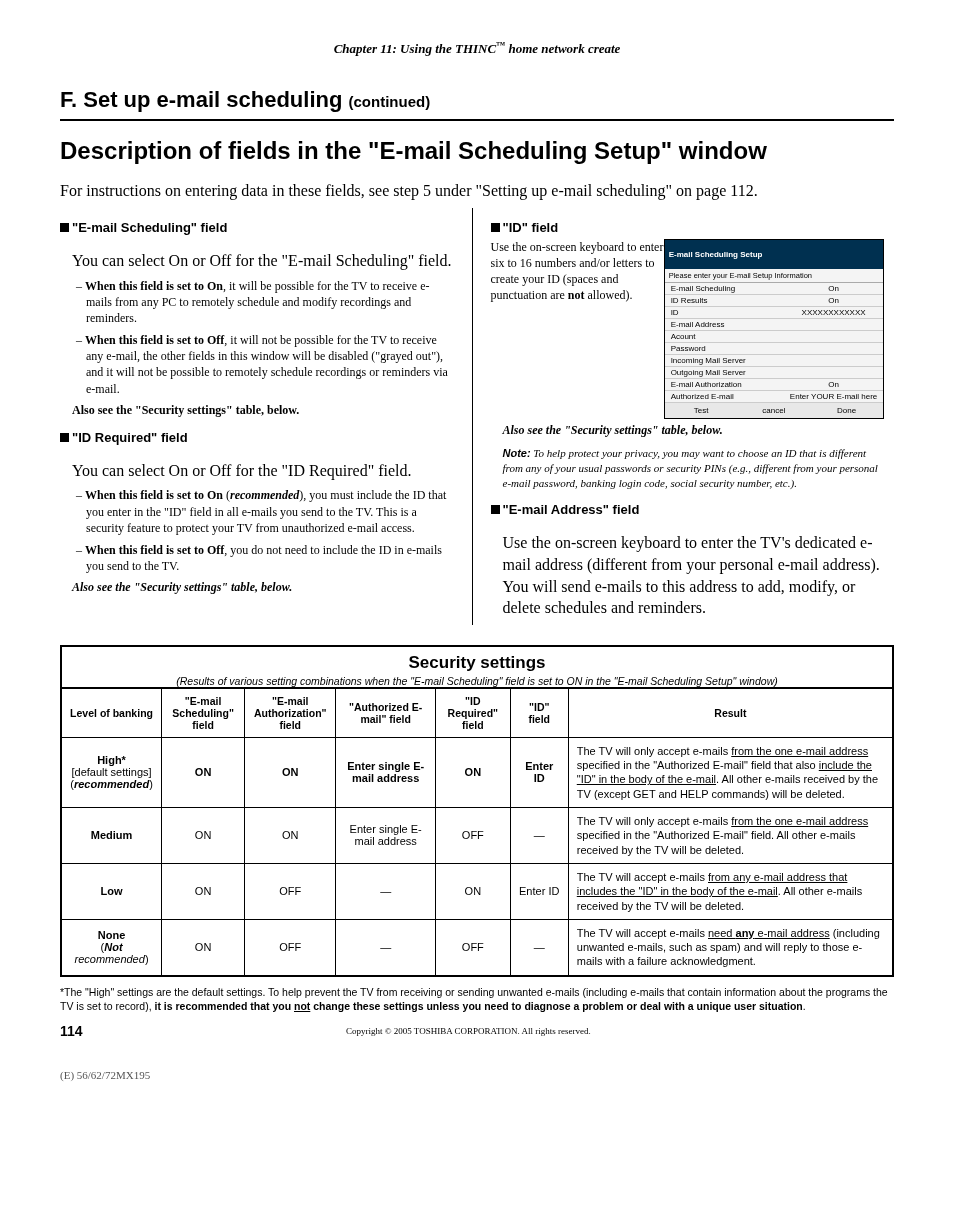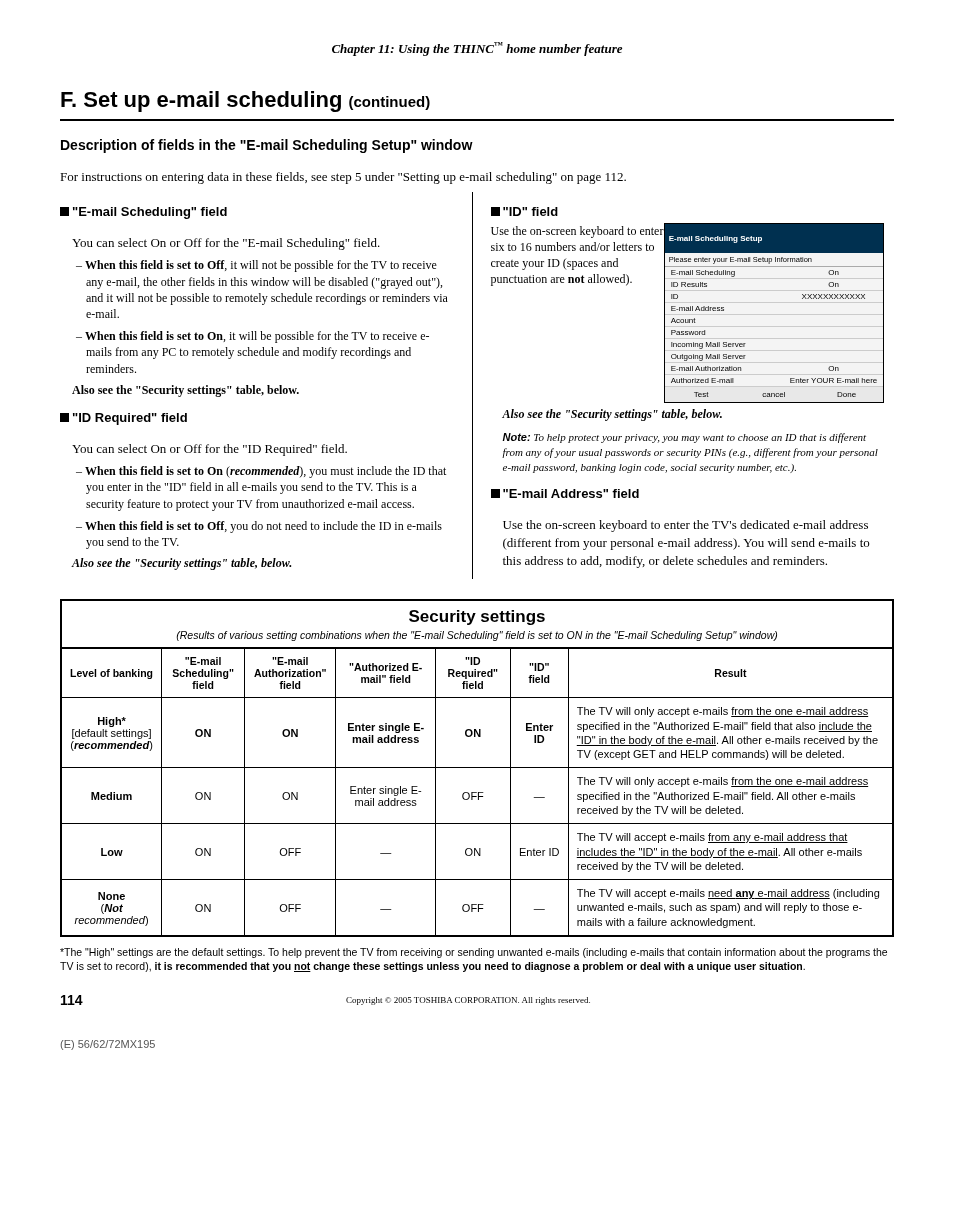--- a/index.html
+++ b/index.html
@@ -33,21 +33,21 @@
       font-size: 15px;
       font-weight: bold;
     }
     hr.thick {
       border: none;
       border-top: 2px solid #000;
       margin: 6px 0 16px 0;
     }
     h2 {
       font-family: Arial, Helvetica, sans-serif;
-      font-size: 14px;
+      font-size: 24px;
       font-weight: bold;
       margin: 0 0 6px 0;
     }
     .intro {
       font-size: 12.5px;
       margin-bottom: 18px;
     }
     .two-col {
       display: flex;
       gap: 0;
@@ -71,21 +71,21 @@
       margin: 12px 0 4px 0;
     }
     .field-heading .sq {
       display: inline-block;
       width: 9px;
       height: 9px;
       background: #000;
       margin-right: 3px;
     }
     .body-text {
-      font-size: 13px;
+      font-size: 16px;
       margin: 15px 0 6px 12px;
       line-height: 1.35;
     }
     .body-text.no-indent {
       margin-left: 0;
     }
     ul.dash {
       list-style: none;
       padding: 0;
       margin: 0 0 6px 16px;
@@ -183,21 +183,20 @@
       text-align: center;
       font-size: 17px;
       font-weight: bold;
       padding: 6px 0 2px 0;
     }
     .sec-subtitle {
       font-family: Arial, Helvetica, sans-serif;
       text-align: center;
       font-size: 10.5px;
       font-style: italic;
-      padding-bottom: 6px;
       border-bottom: 1px solid #000;
     }
     table.sec {
       width: 100%;
       border-collapse: collapse;
       font-family: Arial, Helvetica, sans-serif;
       font-size: 11px;
     }
     table.sec th, table.sec td {
       border-right: 1px solid #000;
@@ -228,63 +227,63 @@
       font-family: Arial, Helvetica, sans-serif;
       font-size: 10.5px;
       margin-top: 8px;
       line-height: 1.35;
     }
     .footnote .b { font-weight: bold; }
     .page-footer {
       display: flex;
       justify-content: center;
       align-items: center;
-      margin-top: 19px;
+      margin-top: 10px;
       font-size: 9px;
     }
     .page-num {
       font-family: Arial, Helvetica, sans-serif;
       font-weight: bold;
       font-size: 14px;
     }
     .copyright {
       flex: 1;
       text-align: center;
       font-size: 9px;
     }
     .bottom-code {
       margin-top: 30px;
-      font-family: Liberation Sans, sans-serif;
+      font-family: Liberation Serif, serif;
       font-size: 11px;
       color: #555;
     }
   </style>
 </head>
 <body>
 
 <div class="chapter-header">
-  <span>Chapter 11: Using the THINC</span><span class="tm">™</span><span> home number feature</span>
+  <span>Chapter 11: Using the THINC</span><span class="tm">™</span><span> home network create</span>
 </div>
 
 <h1>
   <span>F.  Set up e-mail scheduling </span><span class="sub">(continued)</span>
 </h1>
 <hr class="thick">
 
 <h2>Description of fields in the "E-mail Scheduling Setup" window</h2>
 <div class="intro body-text no-indent">For instructions on entering data in these fields, see step 5 under "Setting up e-mail scheduling" on page 112.</div>
 
 <div class="two-col">
 
   <div class="col left">
     <div class="field-heading"><span class="sq"></span><span>"E-mail Scheduling" field</span></div>
     <div class="body-text">You can select On or Off for the "E-mail Scheduling" field.</div>
     <ul class="dash">
+      <li><b>When this field is set to On</b><span>, it will be possible for the TV to receive e-mails from any PC to remotely schedule and modify recordings and reminders.</span></li>
       <li><b>When this field is set to Off</b><span>, it will not be possible for the TV to receive any e-mail, the other fields in this window will be disabled ("grayed out"), and it will not be possible to remotely schedule recordings or reminders via e-mail.</span></li>
-      <li><b>When this field is set to On</b><span>, it will be possible for the TV to receive e-mails from any PC to remotely schedule and modify recordings and reminders.</span></li>
     </ul>
     <div class="also-see">Also see the "Security settings" table, below.</div>
 
     <div class="field-heading"><span class="sq"></span><span>"ID Required" field</span></div>
     <div class="body-text">You can select On or Off for the "ID Required" field.</div>
     <ul class="dash">
       <li><b>When this field is set to On</b><span> (</span><i><b>recommended</b></i><span>), you must include the ID that you enter in the "ID" field in all e-mails you send to the TV. This is a security feature to protect your TV from unauthorized e-mail access.</span></li>
       <li><b>When this field is set to Off</b><span>, you do not need to include the ID in e-mails you send to the TV.</span></li>
     </ul>
     <div class="also-see-italic">Also see the "Security settings" table, below.</div>

